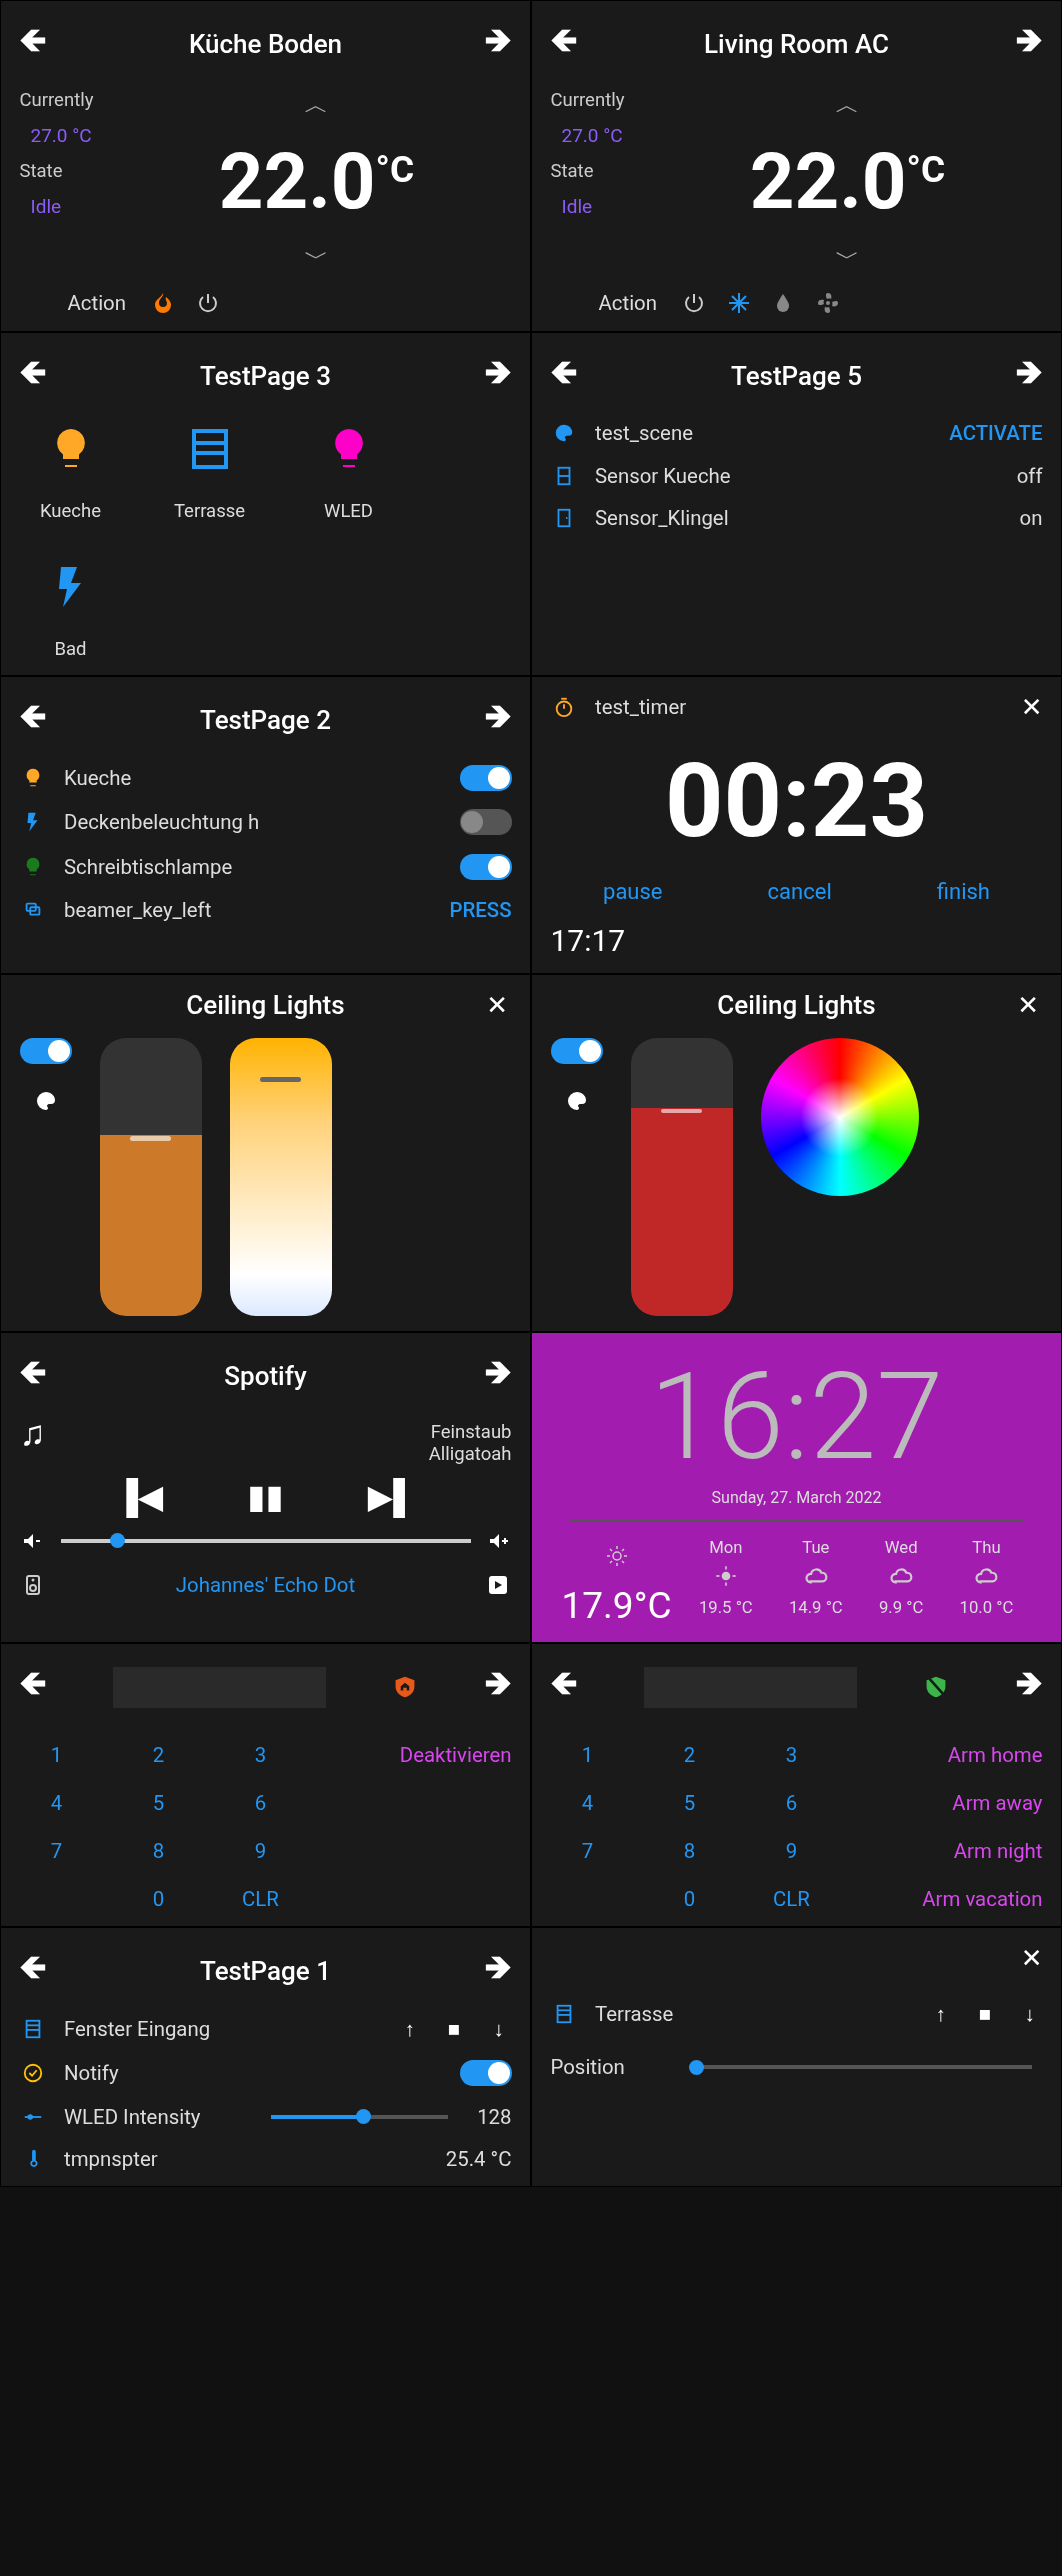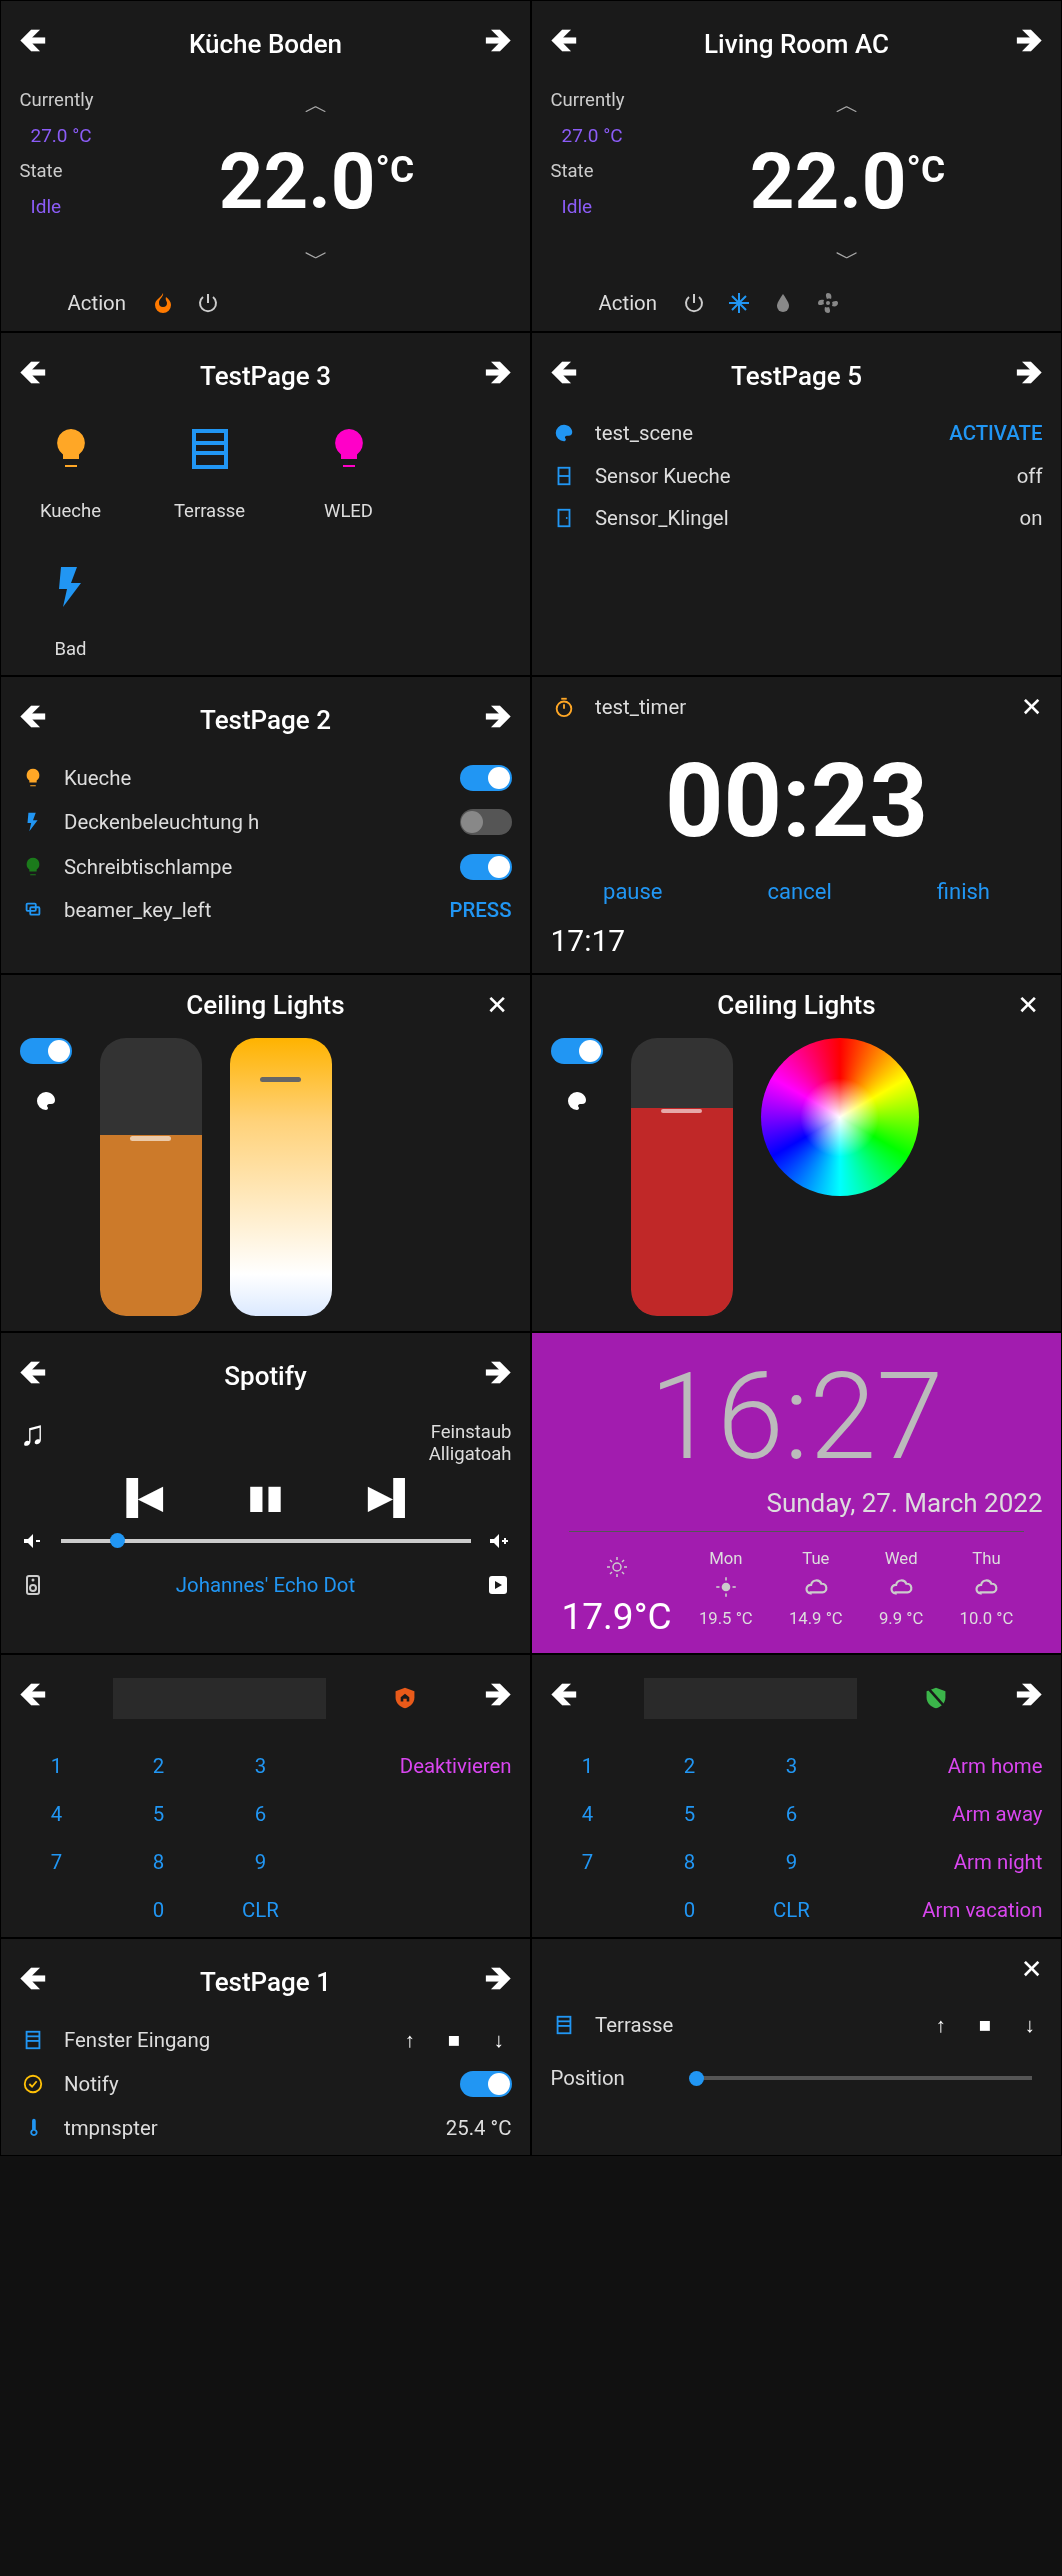--- a/index.html
+++ b/index.html
@@ -80,21 +80,21 @@
 .media-info { text-align: right; font-size: 18.5px; color: #ddd; }
 .media-ctrls { display: flex; justify-content: space-around; margin: 18.5px 56px; }
 .media-ctrls .ic { font-size: 33px; }
 .vol-row { display: flex; align-items: center; gap: 15px; margin: 18.5px 0; }
 .vol-slider { flex: 1; height: 3.7px; background: #ccc; position: relative; cursor: pointer; }
 .vol-slider .knob { position: absolute; top: -5.6px; width: 15px; height: 15px; border-radius: 50%; background: #2196f3; }
 .src-row { display: flex; align-items: center; justify-content: space-between; margin-top: 11px; text-align: center; }
 .src-row .srcname { color: #2196f3; font-size: 20.4px; }
 
 .clock-big { font-size: 121px; font-weight: 300; text-align: center; color: #bbb; line-height: 1; margin: 9.3px 0; }
-.clock-date { text-align: right; font-size: 26px; color: #ddd; margin-bottom: 13px; }
+.clock-date { text-align: center; font-size: 16px; color: #ddd; margin-bottom: 13px; }
 .divider { border-top: 0.9px solid #555; margin: 7.4px 18.5px; }
 .weather-row { display: flex; align-items: center; gap: 9.3px; padding: 0 11px; }
 .weather-now { display: flex; flex-direction: column; align-items: center; }
 .weather-now .temp { font-size: 37px; }
 .forecast { flex: 1; display: flex; justify-content: space-around; }
 .fcol { display: flex; flex-direction: column; align-items: center; gap: 5.6px; font-size: 16.7px; color: #ddd; }
 .fcol svg { width: 26px; height: 26px; }
 
 .alarm-top { display: flex; align-items: center; justify-content: space-between; gap: 13px; }
 .pin-box { flex: 1; height: 41px; background: #2a2a2a; max-width: 213px; }
@@ -605,20 +605,34 @@
           </svg>
         </span>
       <span class="elabel">Notify</span>
       <div class="toggle on">
           <div class="knob"></div>
         </div>
     </div>
     <div class="ent-row">
       <span class="eicon">
           <svg viewBox="0 0 24 24">
+            <line x1="3" y1="12" x2="21" y2="12" stroke="#2196f3" stroke-width="2"></line>
+            <circle cx="9" cy="12" r="3" fill="#2196f3"></circle>
+          </svg>
+        </span>
+      <span class="elabel">WLED Intensity</span>
+      <div class="hslider" style="width:111px;">
+        <div class="fill" style="width:50%;"></div>
+          <div class="knob" style="left:48%;"></div>
+      </div>
+      <span class="eval">128</span>
+    </div>
+    <div class="ent-row">
+      <span class="eicon">
+          <svg viewBox="0 0 24 24">
             <path fill="none" stroke="#2196f3" stroke-width="2" d="M12 4v10a3 3 0 1 0 2 0V4a1 1 0 0 0-2 0z"></path>
           </svg>
         </span>
       <span class="elabel">tmpnspter</span>
       <span class="eval">25.4 °C</span>
     </div>
   </div>
 </div>
 
 <div class="card">

